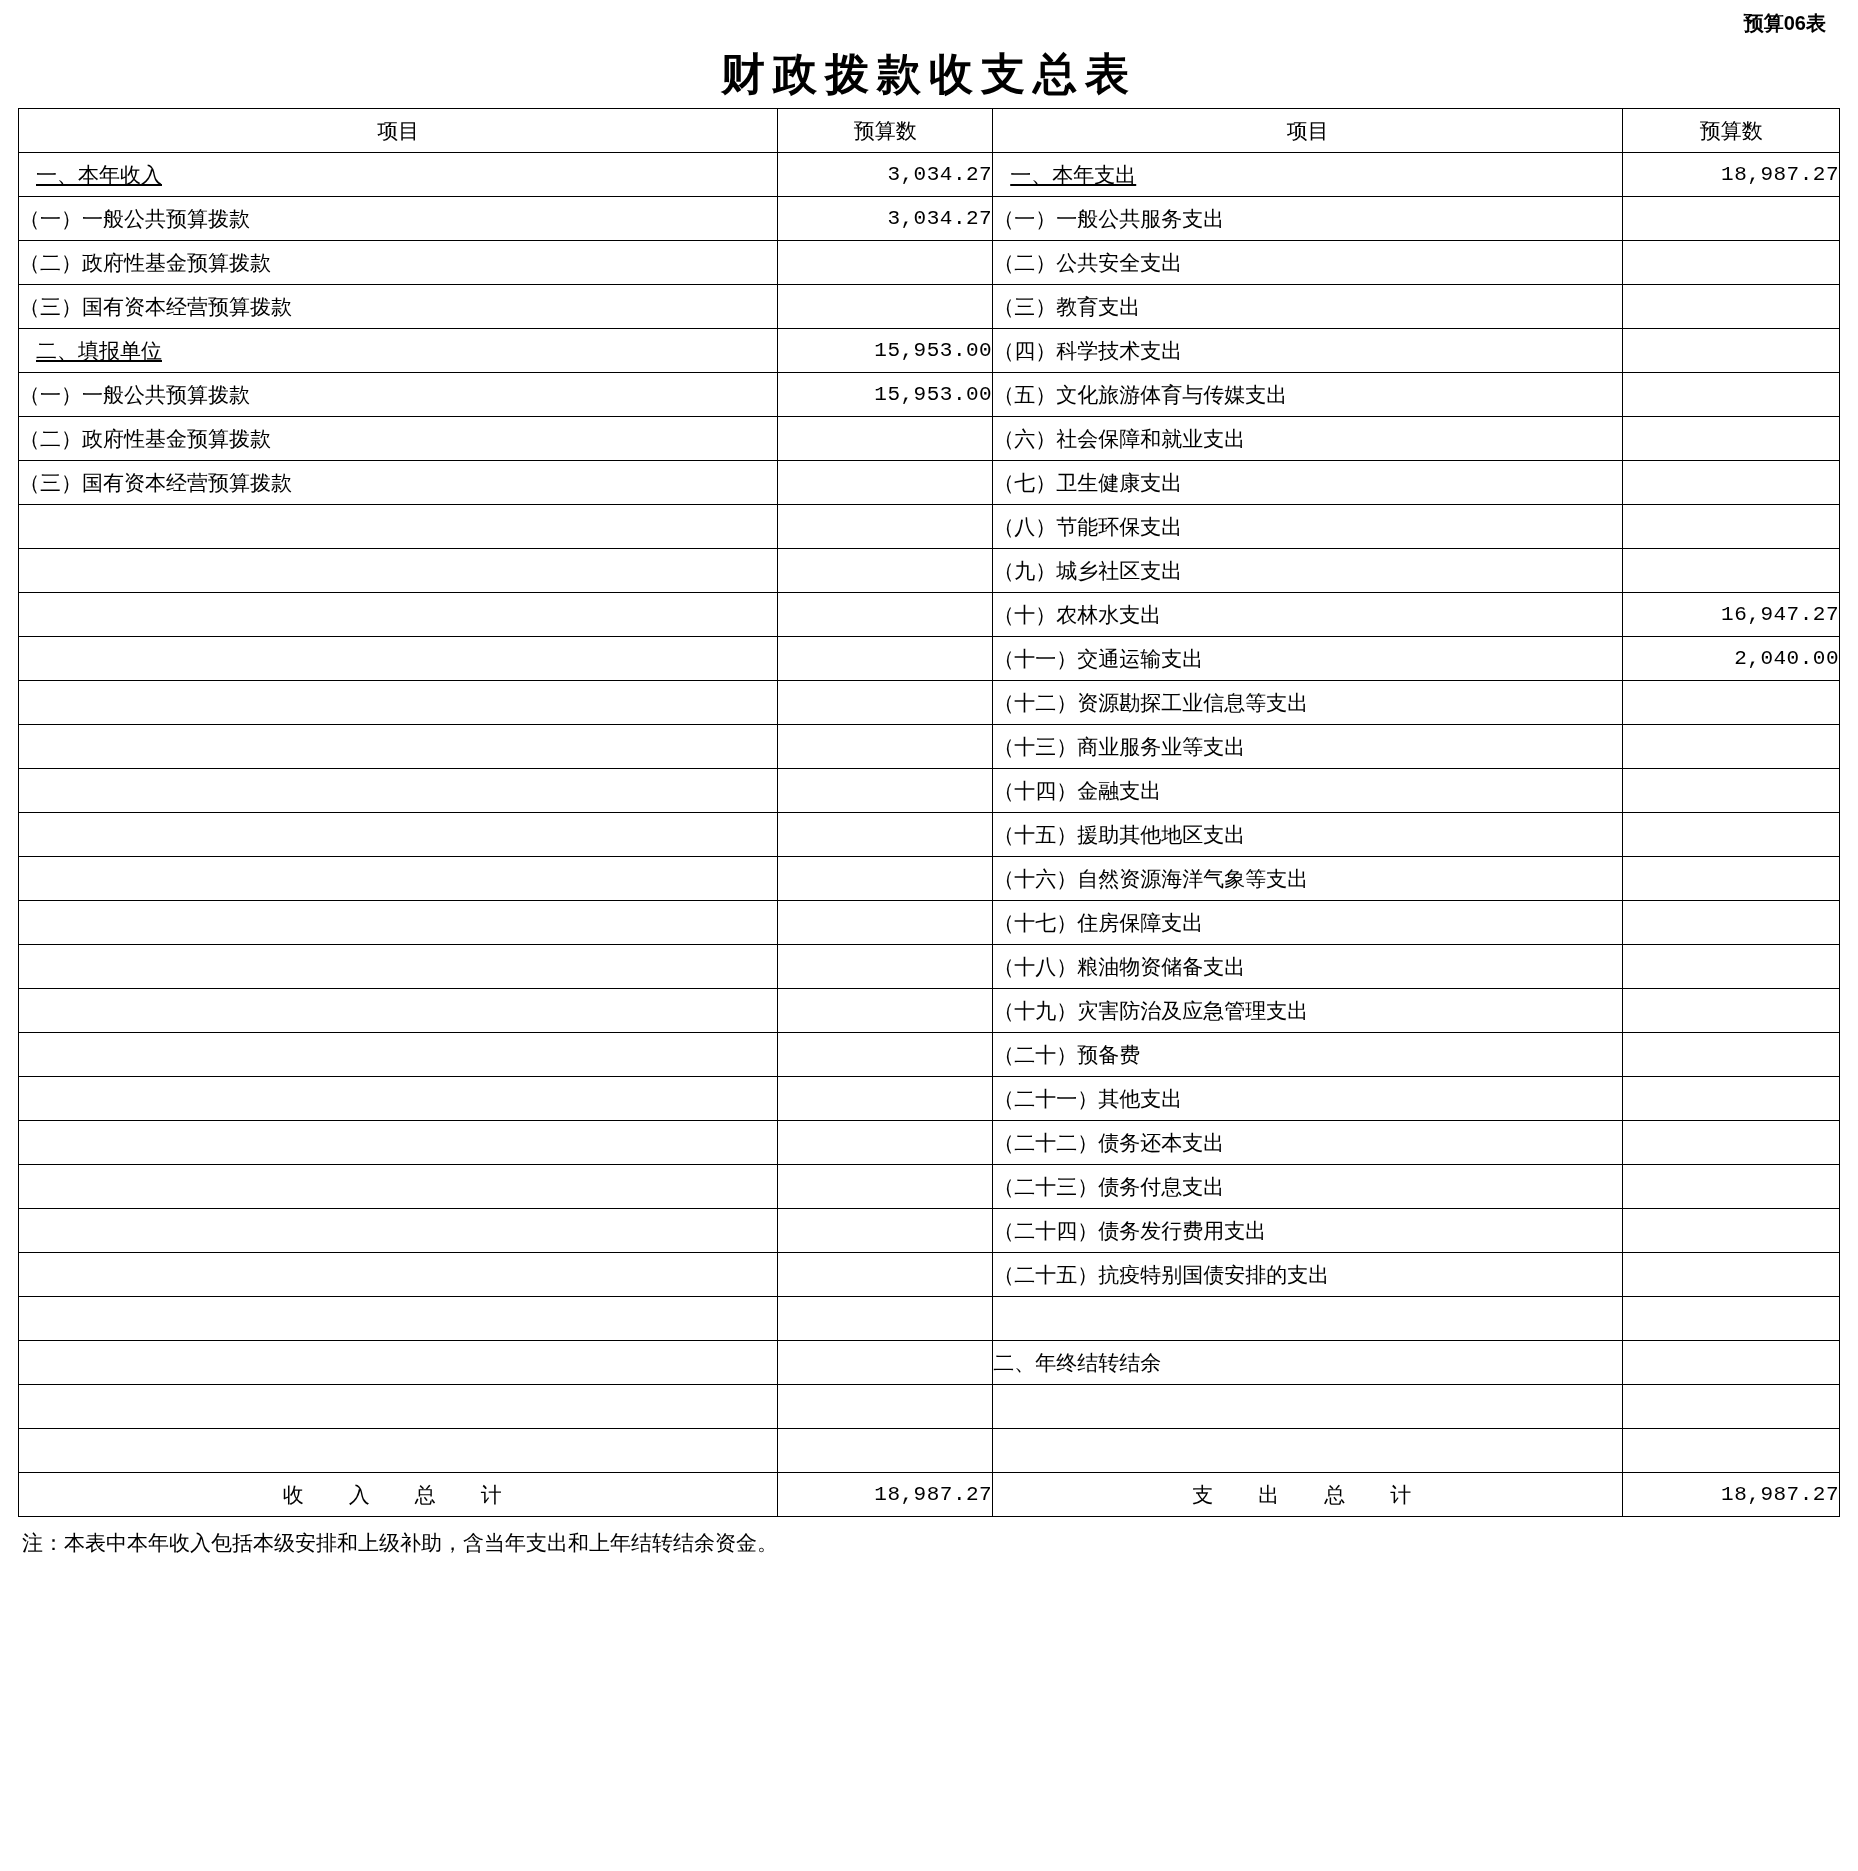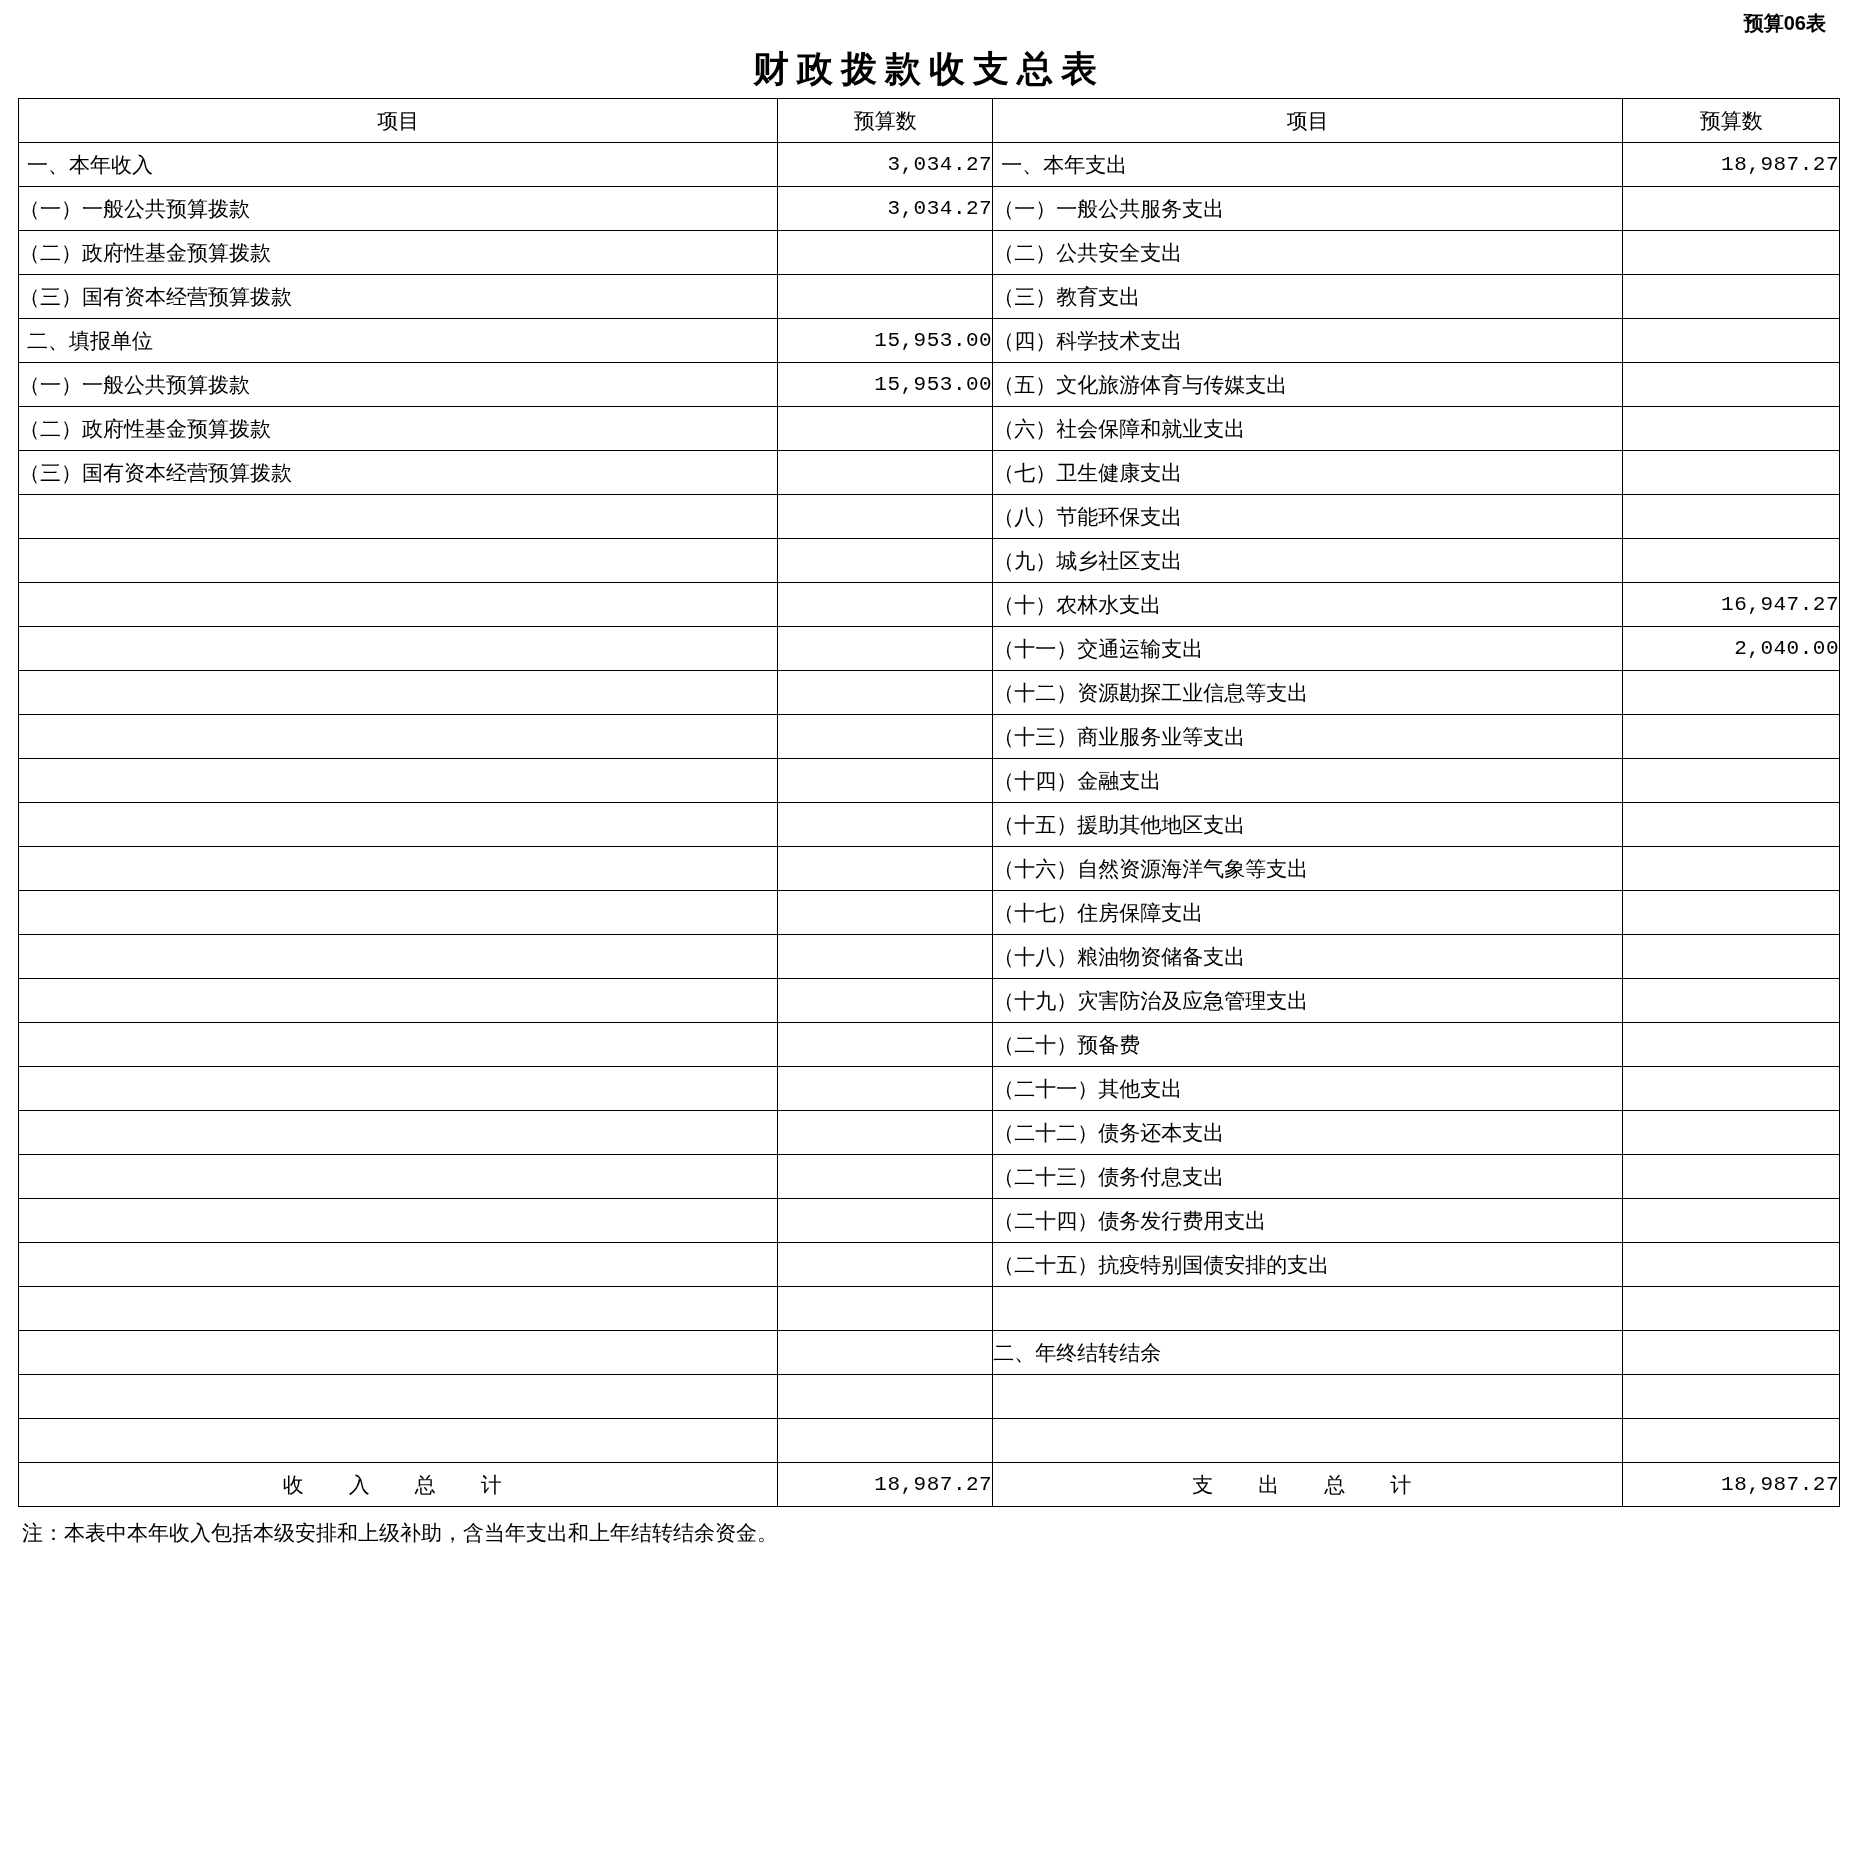--- a/index.html
+++ b/index.html
@@ -21,21 +21,21 @@
   .form-code {
     text-align: right;
     font-size: 20px;
     font-weight: bold;
     font-family: "Liberation Sans", sans-serif;
     margin: 2px 14px 0 0;
     letter-spacing: 0px;
   }
   .doc-title {
     text-align: center;
-    font-size: 36px;
+    font-size: 44px;
     font-weight: bold;
     letter-spacing: 8px;
     margin: 8px 0 4px 0;
     font-family: "Liberation Serif", serif;
   }
   .meta-row {
     display: flex;
     justify-content: space-between;
     align-items: flex-end;
     font-size: 21px;
@@ -72,21 +72,21 @@
   }
   .sub-head {
     text-align: center;
     font-size: 22px;
     height: 46px;
   }
   .item {
     text-align: left;
     padding-left: 8px;
   }
-  .item.lv1 { padding-left: 8px; }
+  .item.lv1 { padding-left: 17px; text-decoration: underline; }
   .item.lv2 { }
   .num {
     text-align: right;
     padding-right: 12px;
     font-family: "Liberation Mono", "DejaVu Sans Mono", monospace;
     font-size: 20px;
     letter-spacing: 0.5px;
   }
   .total-label {
     text-align: center;

